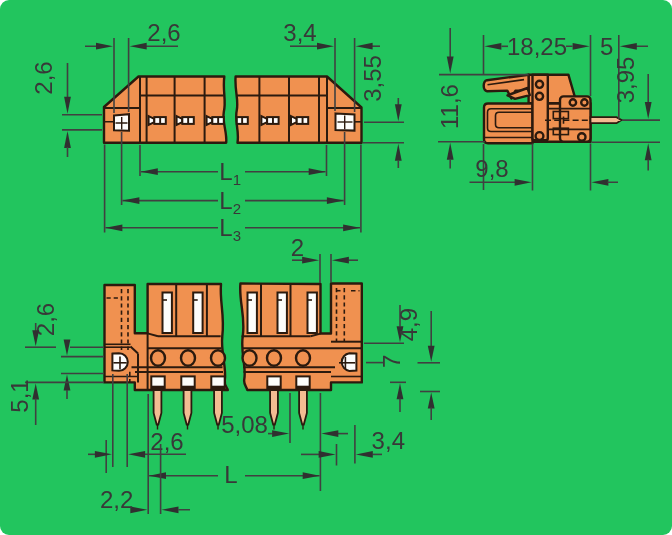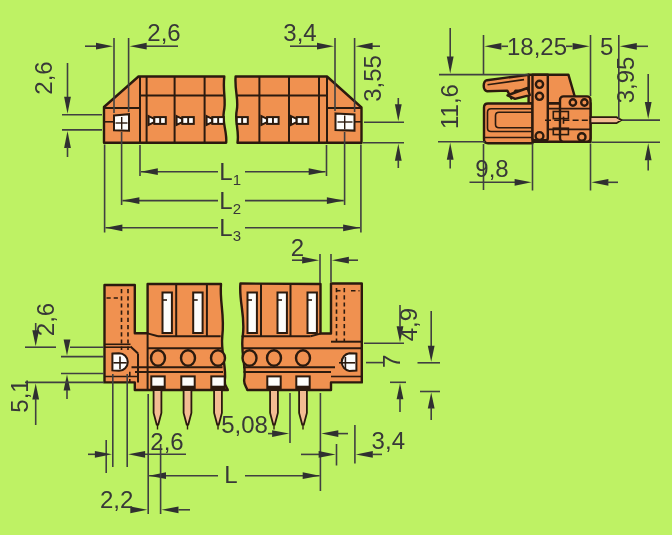--- a/index.html
+++ b/index.html
@@ -1,16 +1,16 @@
 <!DOCTYPE html>
 <html><head>
 <meta charset="utf-8">
 <style>
 html,body{margin:0;padding:0;background:#fff;}
-#page{width:672px;height:535px;position:relative;background:#bef264;overflow:hidden;}
+#page{width:672px;height:535px;position:relative;background:#22c55e;overflow:hidden;border-radius:9px;}
 svg{position:absolute;top:0;left:0;}
 text{font-family:"Liberation Sans",sans-serif;fill:#383838;}
 .dim{stroke:#404040;stroke-width:1.6;fill:none;}
 .ah{fill:#303030;stroke:none;}
 .body{fill:#F09150;stroke:#2B1A0E;stroke-width:2.4;stroke-linejoin:round;}
 .inner{stroke:#2B1A0E;stroke-width:2;fill:none;}
 .inner2{stroke:#2B1A0E;stroke-width:1.6;fill:none;}
 .wh{fill:#FDFDFB;stroke:#2B1A0E;stroke-width:2;}
 .pin{fill:#F3BC92;stroke:#2B1A0E;stroke-width:1.8;}
 </style>

